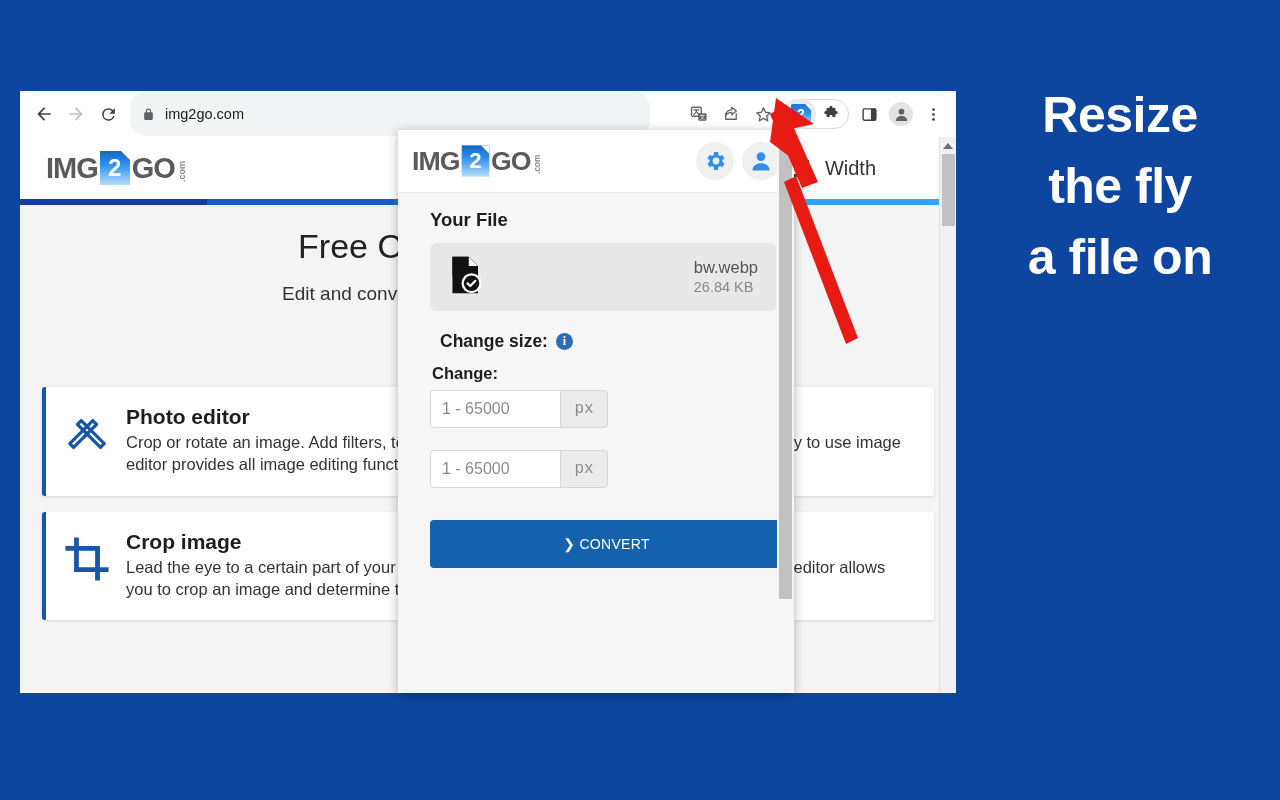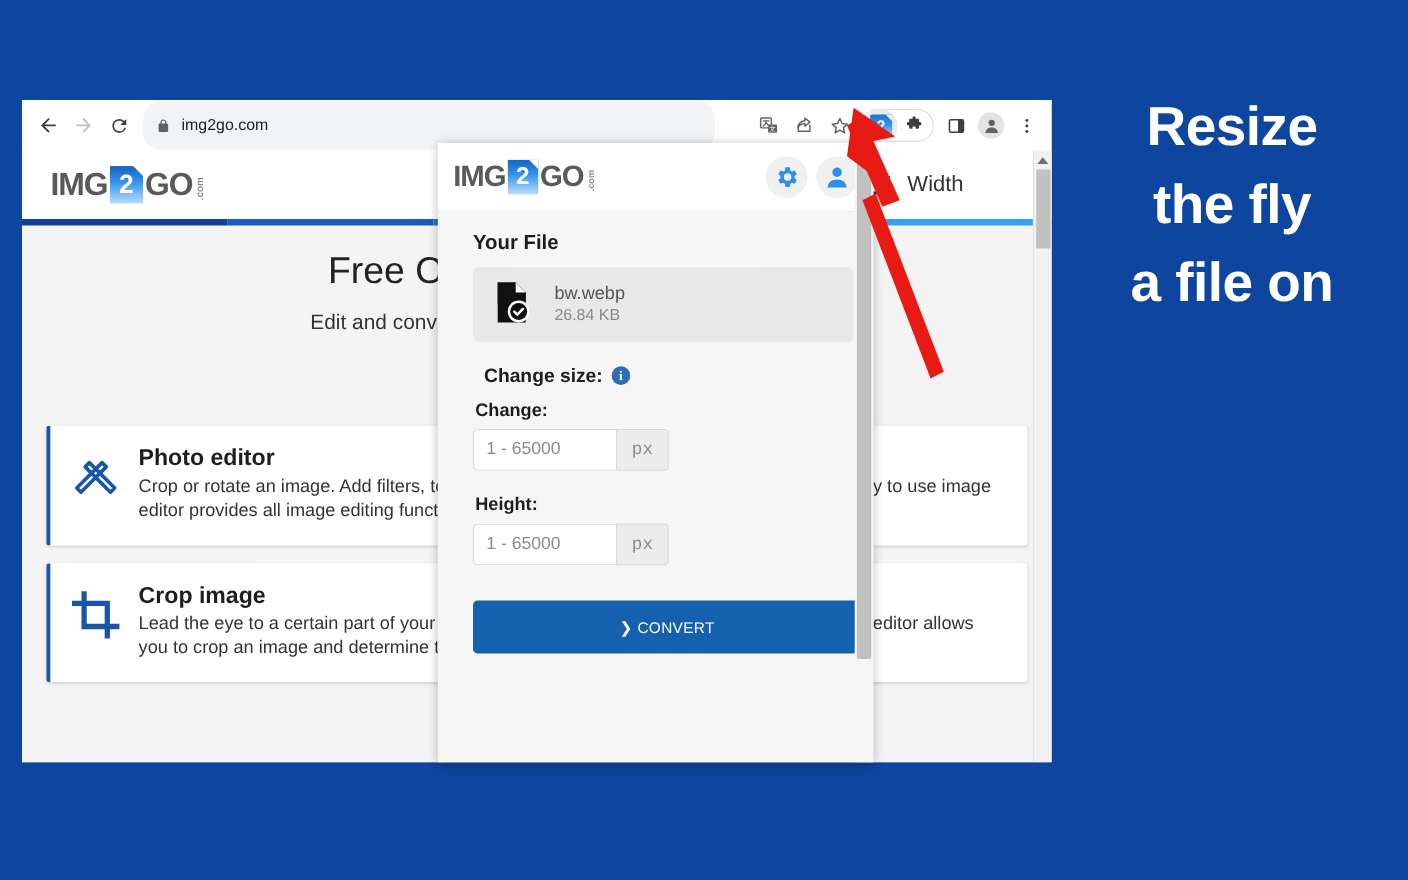--- a/index.html
+++ b/index.html
@@ -166,21 +166,21 @@
   #popup-header .logo { transform: scale(.92); transform-origin: left center; }
   #popup-actions { margin-left: auto; display: flex; align-items: center; gap: 8px; }
   .round-btn {
     width: 38px; height: 38px; border-radius: 50%; background: #f0f0f0;
     display: flex; align-items: center; justify-content: center;
   }
   #popup-body { padding: 16px 18px 0 32px; }
   #your-file-title { font-size: 18.5px; font-weight: bold; color: #1d1d1d; margin-bottom: 12px; }
   #file-card {
     background: #e8e8e8; border-radius: 6px; height: 68px;
-    display: flex; align-items: center; padding: 0 18px;
+    display: flex; align-items: center; padding: 0 18px; justify-content: space-between;
   }
   #file-card .finfo { margin-left: 18px; }
   #file-card .fname { font-size: 16.5px; color: #555; line-height: 1.25; }
   #file-card .fsize { font-size: 14.5px; color: #888; line-height: 1.35; }
   #change-size-row {
     display: flex; align-items: center; gap: 8px; margin: 20px 0 12px 10px;
   }
   #change-size-row .cs-label { font-size: 17.5px; font-weight: bold; color: #1d1d1d; }
   .info-badge {
     width: 17px; height: 17px; border-radius: 50%; background: #2e6cb5;
@@ -428,21 +428,20 @@
       <span class="cs-label">Change size:</span>
       <span class="info-badge">i</span>
     </div>
 
     <div class="field-label">Change:</div>
     <div class="field-row">
       <input type="text" placeholder="1 - 65000" style="">
       <span class="unit">px</span>
     </div>
 
-    <div class="field-label">Height:</div>
     <div class="field-row">
       <input type="text" placeholder="1 - 65000" style="">
       <span class="unit">px</span>
     </div>
 
     <button id="convert-button">❯ CONVERT</button>
   </div>
 
   <div id="popup-scrollbar">
     <div class="sb-arrow">

